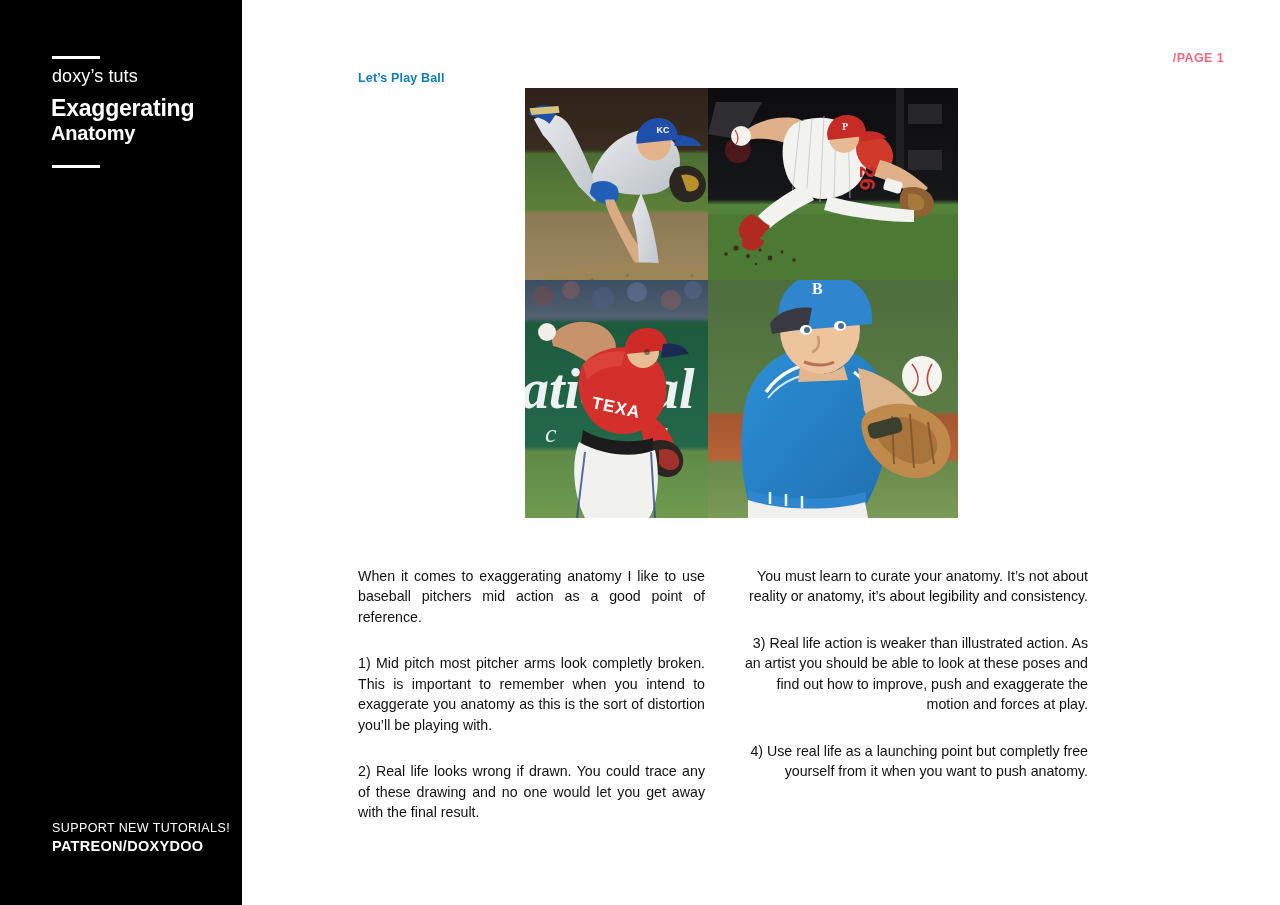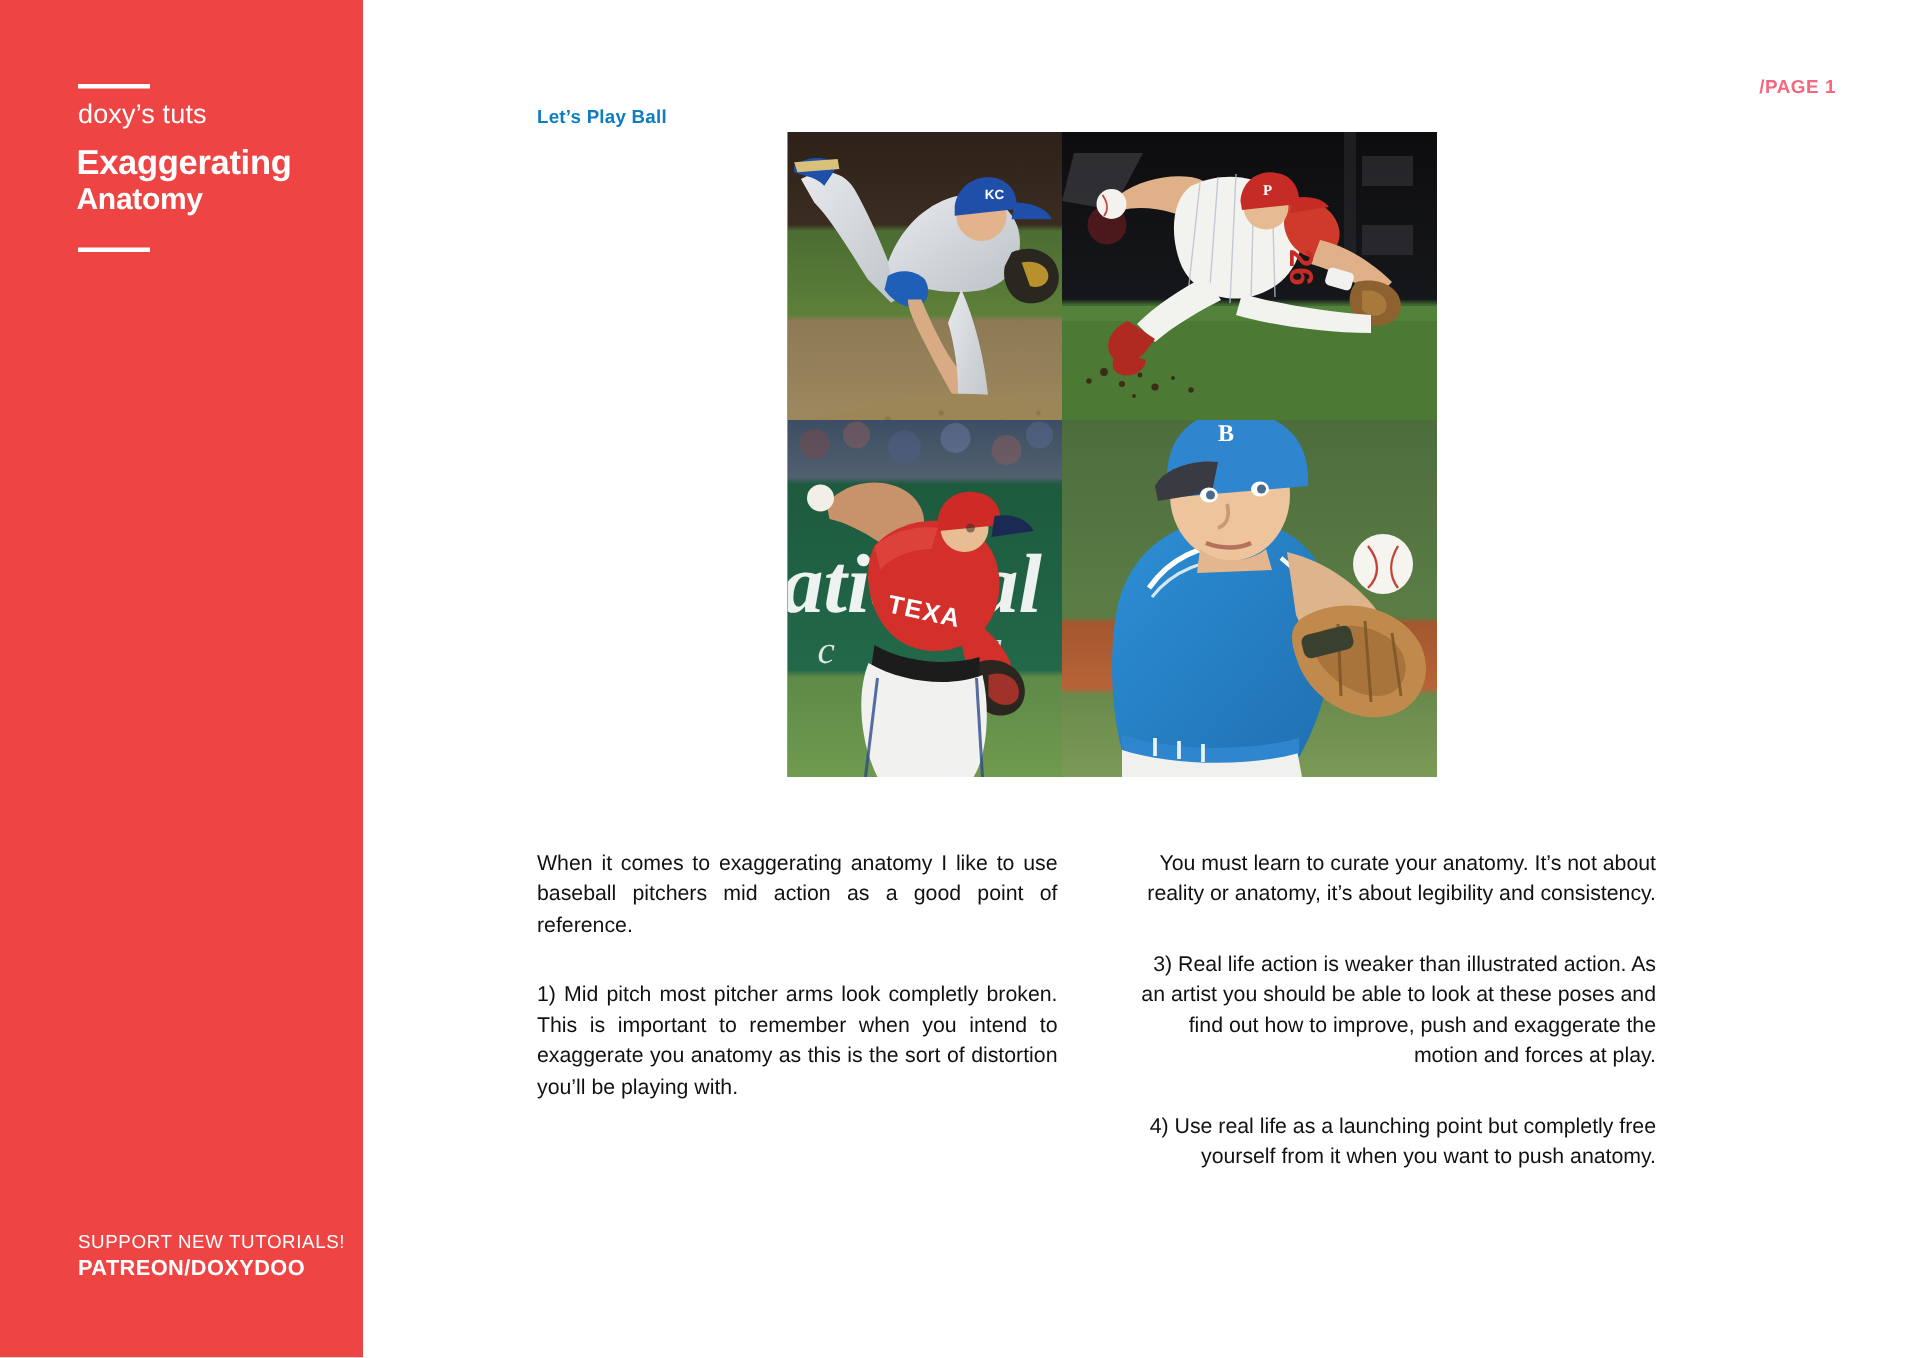--- a/index.html
+++ b/index.html
@@ -16,21 +16,21 @@
     -webkit-font-smoothing: antialiased;
   }
 
   
   .sidebar {
     position: absolute;
     left: 0;
     top: 0;
     width: 242px;
     height: 905px;
-    background: #ef4444;
+    background: #000000;
     box-sizing: border-box;
   }
   .rule {
     position: absolute;
     left: 52px;
     width: 48px;
     height: 3px;
     background: #ffffff;
   }
   .rule-top { top: 56px; }
@@ -139,21 +139,21 @@
   .cell-bl { left: 0;    top: 192px; width: 183px; height: 238px; }
   .cell-br { left: 183px; top: 192px; width: 250px; height: 238px; }
 
   
   .columns {
     position: absolute;
     left: 358px;
     top: 566px;
     width: 750px;
     display: flex;
-    gap: 52px;
+    gap: 36px;
   }
   .col { width: 347px; }
   .col p {
     margin: 0 0 26px 0;
     font-size: 14.2px;
     line-height: 1.44;
     color: #111111;
   }
   .col.left p { text-align: justify; text-justify: inter-word; }
   .col.left p:last-child { margin-bottom: 0; }
@@ -428,19 +428,20 @@
           <path d="M94 216 L94 228"></path>
       </g>
     </svg>
   </div>
 </div>
 
 <div class="columns">
   <div class="col left">
     <p>When it comes to exaggerating anatomy I like to use baseball pitchers mid action as a good point of reference.</p>
     <p>1) Mid pitch most pitcher arms look completly broken. This is important to remember when you intend to exaggerate you anatomy as this is the sort of distortion you’ll be playing with.</p>
+    <p>2) Real life looks wrong if drawn. You could trace any of these drawing and no one would let you get away with the final result.</p>
   </div>
   <div class="col right">
     <p>You must learn to curate your anatomy. It’s not about reality or anatomy, it’s about legibility and consistency.</p>
     <p>3) Real life action is weaker than illustrated action. As an artist you should be able to look at these poses and find out how to improve, push and exaggerate the motion and forces at play.</p>
     <p>4) Use real life as a launching point but completly free yourself from it when you want to push anatomy.</p>
   </div>
 </div>
 
 </body></html>

